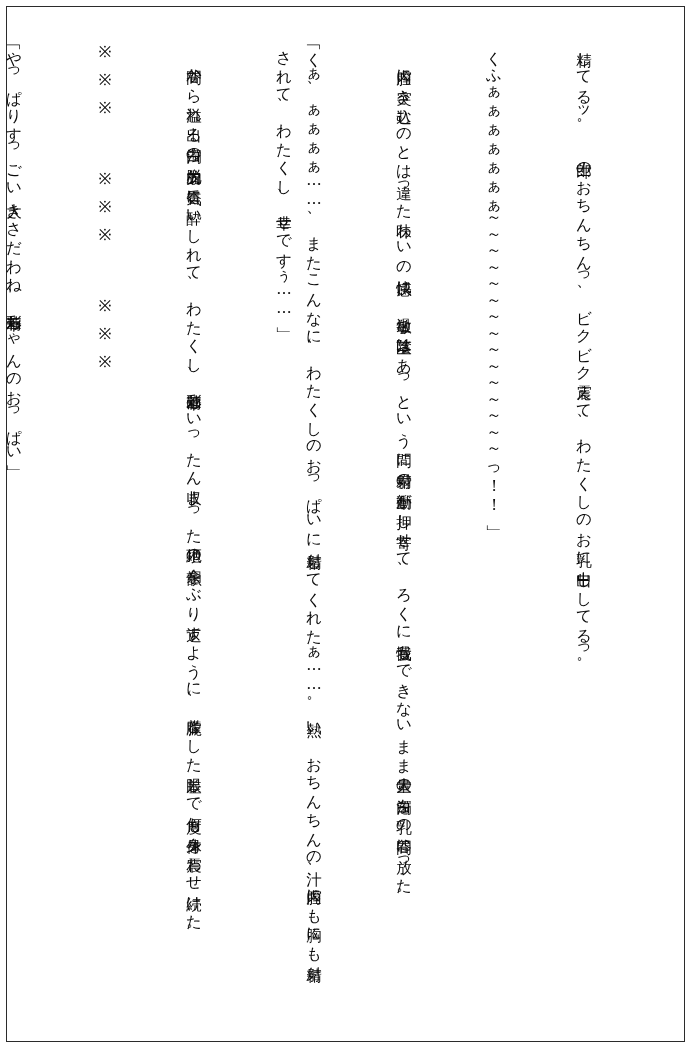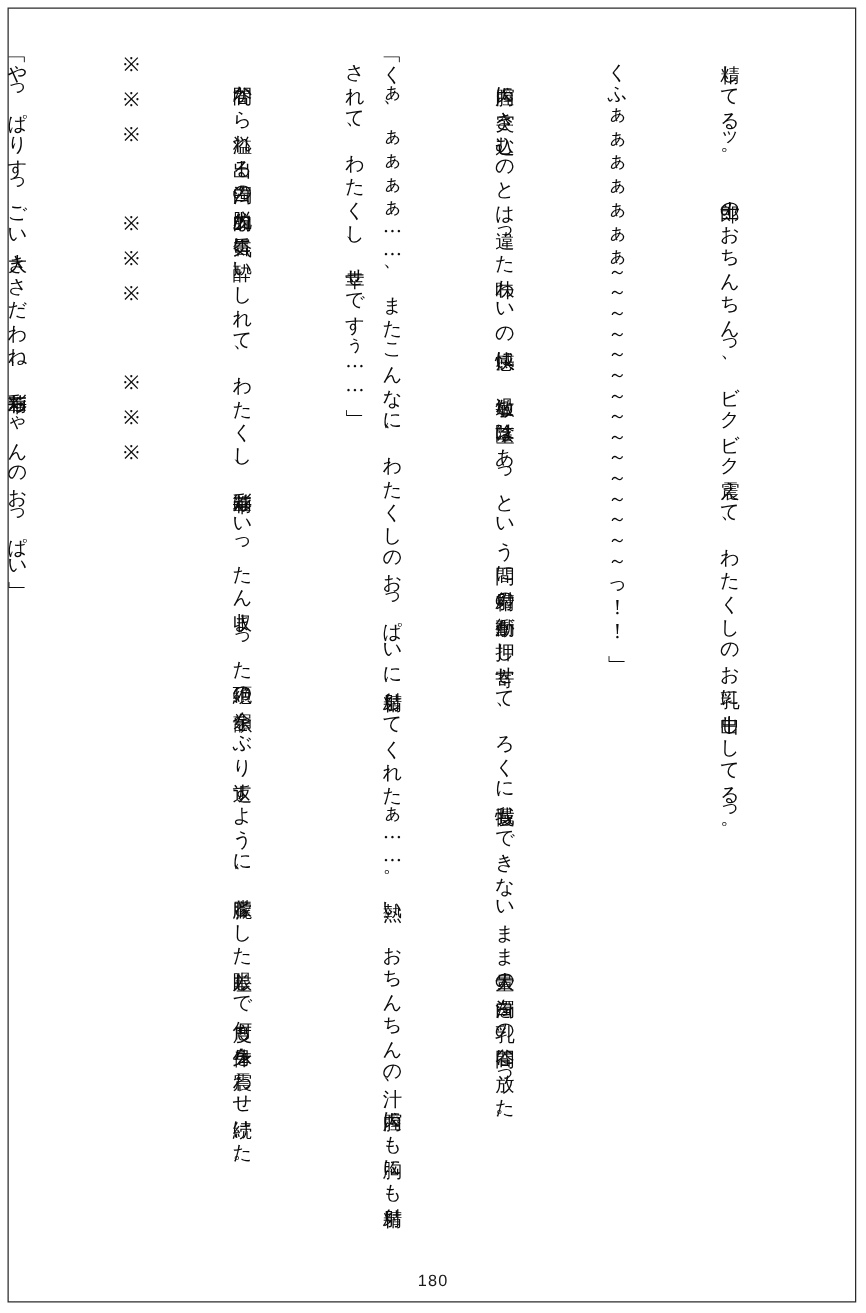--- a/index.html
+++ b/index.html
@@ -92,14 +92,13 @@
     <p class="para">　膣内に突き込むのとは違った味わいの快感に、過敏な陰茎はあっという間に射精の衝動が押し寄せて、ろくに我慢もできないまま大量の白濁を乳の谷間に放った。</p>
     <p class="para">「くぁ、ぁぁぁぁ……、またこんなに、わたくしのおっぱいに射精してくれたぁ……。熱い、おちんちんの汁、膣内にも胸にも射精されて、わたくし、幸せですぅ……」</p>
     <p class="para">　谷間から溢れ出る白濁の脱力的な香気に酔いしれて、わたくし、彩莉華はいったん収まった絶頂の余韻をぶり返すように、朦朧とした眼差しで何度も身体を震わせ続けた。</p>
     <p class="para sep">※※※　　※※※　　※※※</p>
     <p class="para">「やっぱりすっごい大きさだわね、彩莉華ちゃんのおっぱい」</p>
     
     
     
   </div>
 
-  <div id="page-number">180</div>
 </div>
 
 </body></html>

